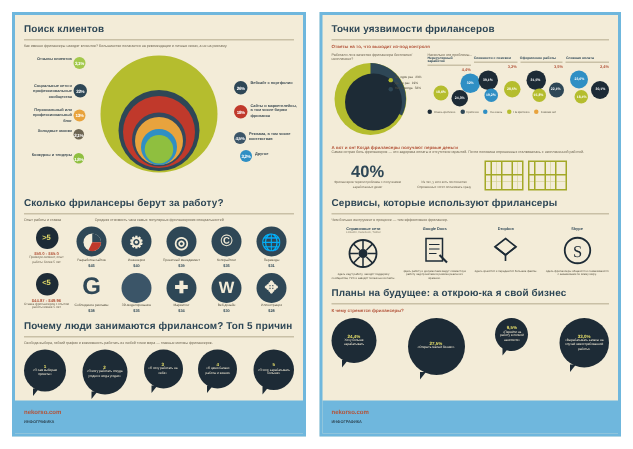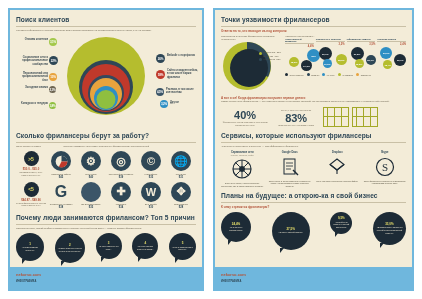--- a/index.html
+++ b/index.html
@@ -393,21 +393,20 @@
     <div class="lead" style="margin-top:3px;">А вот и он! Когда фрилансеры получают первые деньги</div>
     <div class="sub-note">Самая острая боль фрилансеров — это задержка оплаты и отсутствие гарантий. Почти половина опрошенных сталкивалась с неоплаченной работой.</div>
 
     <div class="stats">
       <div style="width:26%;text-align:center;">
         <div class="statbig">40%</div>
         <div class="statcap">Фрилансеров теряли проблемы с получением заработанных денег</div>
       </div>
       <div style="width:26%;text-align:center;">
         <div class="statcap">Из тех, у кого есть постоянство</div>
-        <div class="statbig">83%</div>
         <div class="statcap">Опрошенных хотят оплачивать сразу</div>
       </div>
       <div class="cal">
         <i></i>
           <i></i>
           <i></i>
           <i></i>
           <i></i>
           <i></i>
           <i></i>

